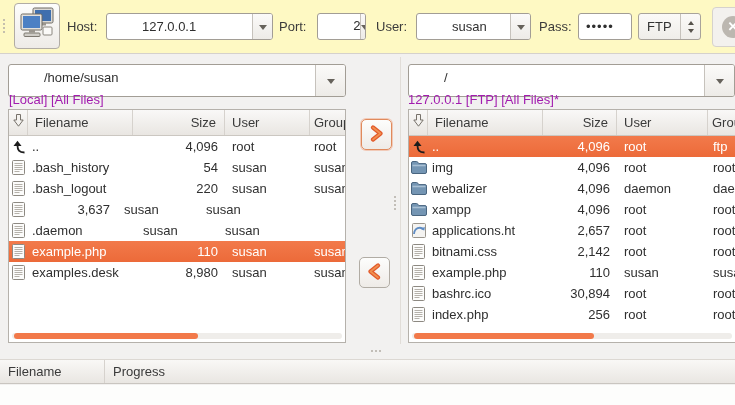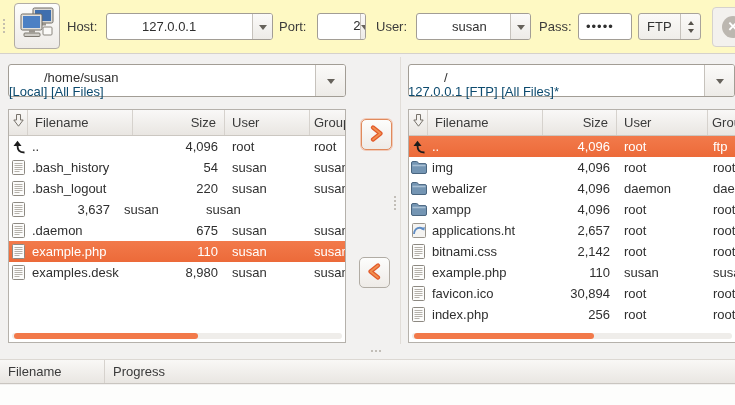--- a/index.html
+++ b/index.html
@@ -49,21 +49,21 @@
   .tri-down-s { width:0; height:0; border:3.5px solid transparent; border-top:4.5px solid #57534c; margin-bottom:-3px;}
   .stop-btn { left:712px; top:7px; width:42px; height:40px; border-color:#d6d2cd;
               background:#f3f1ee; }
   .x-circle { width:22px; height:22px; border-radius:50%; background:#bcb7b0; color:#fff;
               font-weight:bold; font-size:13px; line-height:22px; text-align:center; }
   
   .path-combo { height:33px; top:64px; }
   .pc-left { left:8px; width:338px; }
   .pc-right { left:408px; width:327px; }
   .path-combo .combo-arrow { width:30px; }
-  .status-label { position:absolute; top:84px; height:16px; line-height:16px; color:#0c4a6e; white-space:nowrap; }
+  .status-label { position:absolute; top:92px; height:16px; line-height:16px; color:#a21caf; white-space:nowrap; }
   .st-left { left:9px; } .st-right { left:408px; }
   .ftable { position:absolute; top:109px; height:234px; background:#fff;
             border:1px solid #b5b1ab; overflow:hidden; }
   .t-left { left:8px; width:338px; }
   .t-right { left:408px; width:327px; border-right:none; }
   .thead { display:flex; height:26px; background:linear-gradient(#f9f8f7,#e9e6e2);
            border-bottom:1px solid #cbc7c1; }
   .th { border-right:1px solid #d6d2cd; line-height:25px; color:#3a3a3a;
         white-space:nowrap; overflow:hidden; flex-shrink:0; }
   .th-icon { width:19px; display:flex; align-items:center; justify-content:center; }
@@ -234,21 +234,20 @@
         <div class="c-group">susan</div>
       </div>
       <div class="trow">
         <div class="c-icon">
           <svg width="13" height="15" viewBox="0 0 13 15">
             <rect x="0.5" y="0.5" width="12" height="14" rx="1" fill="#fcfcfb" stroke="#8d8982"></rect>
             <path d="M2.5 3.5 h8 M2.5 5.5 h8 M2.5 7.5 h8 M2.5 9.5 h8 M2.5 11.5 h5" stroke="#b5b1aa" stroke-width="1" fill="none"></path>
           </svg>
         </div>
         <div class="c-name">.daemon</div>
-        <div class="c-size">675</div>
         <div class="c-user">susan</div>
         <div class="c-group">susan</div>
       </div>
       <div class="trow selected">
         <div class="c-icon">
           <svg width="13" height="15" viewBox="0 0 13 15">
             <rect x="0.5" y="0.5" width="12" height="14" rx="1" fill="#fcfcfb" stroke="#8d8982"></rect>
             <path d="M2.5 3.5 h8 M2.5 5.5 h8 M2.5 7.5 h8 M2.5 9.5 h8 M2.5 11.5 h5" stroke="#b5b1aa" stroke-width="1" fill="none"></path>
           </svg>
         </div>
@@ -404,21 +403,21 @@
         <div class="c-user">susan</div>
         <div class="c-group">susan</div>
       </div>
       <div class="trow">
         <div class="c-icon">
           <svg width="13" height="15" viewBox="0 0 13 15">
             <rect x="0.5" y="0.5" width="12" height="14" rx="1" fill="#fcfcfb" stroke="#8d8982"></rect>
             <path d="M2.5 3.5 h8 M2.5 5.5 h8 M2.5 7.5 h8 M2.5 9.5 h8 M2.5 11.5 h5" stroke="#b5b1aa" stroke-width="1" fill="none"></path>
           </svg>
         </div>
-        <div class="c-name">favicon.ico</div>
+        <div class="c-name">bashrc.ico</div>
         <div class="c-size">30,894</div>
         <div class="c-user">root</div>
         <div class="c-group">root</div>
       </div>
       <div class="trow">
         <div class="c-icon">
           <svg width="13" height="15" viewBox="0 0 13 15">
             <rect x="0.5" y="0.5" width="12" height="14" rx="1" fill="#fcfcfb" stroke="#8d8982"></rect>
             <path d="M2.5 3.5 h8 M2.5 5.5 h8 M2.5 7.5 h8 M2.5 9.5 h8 M2.5 11.5 h5" stroke="#b5b1aa" stroke-width="1" fill="none"></path>
           </svg>

